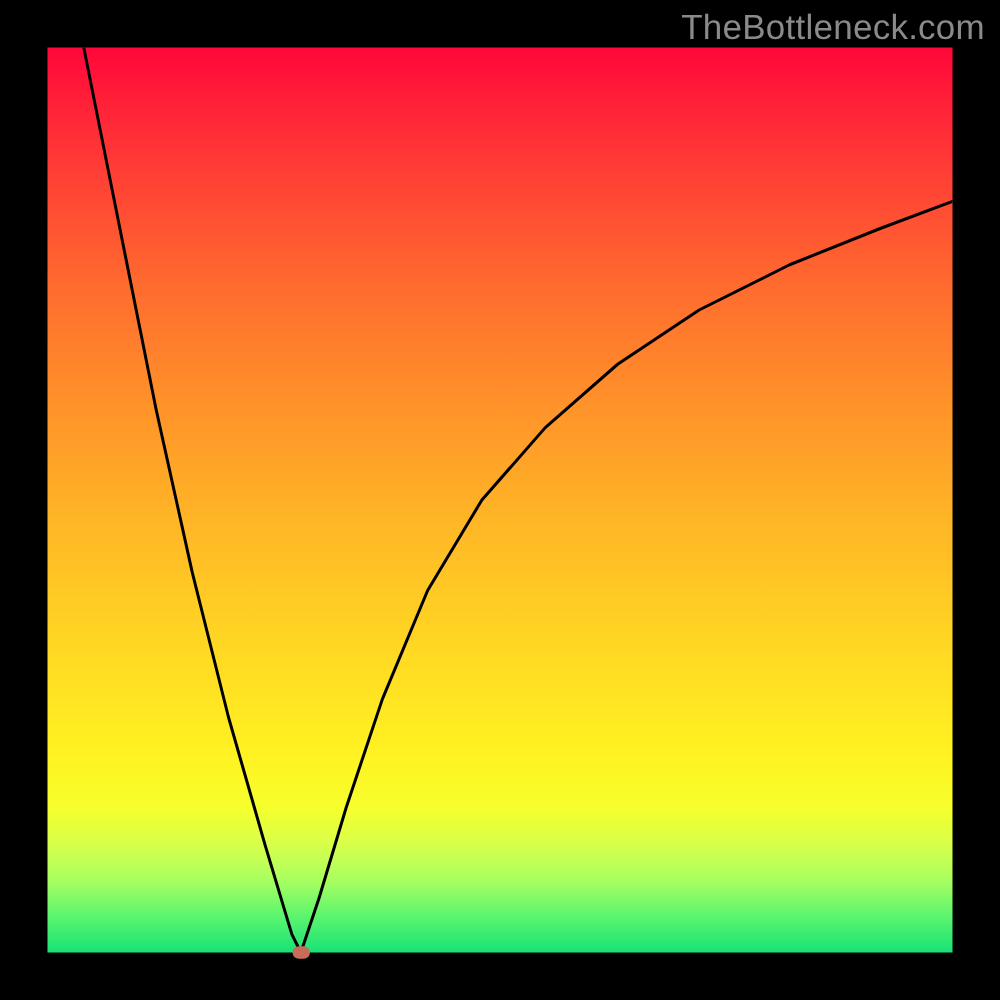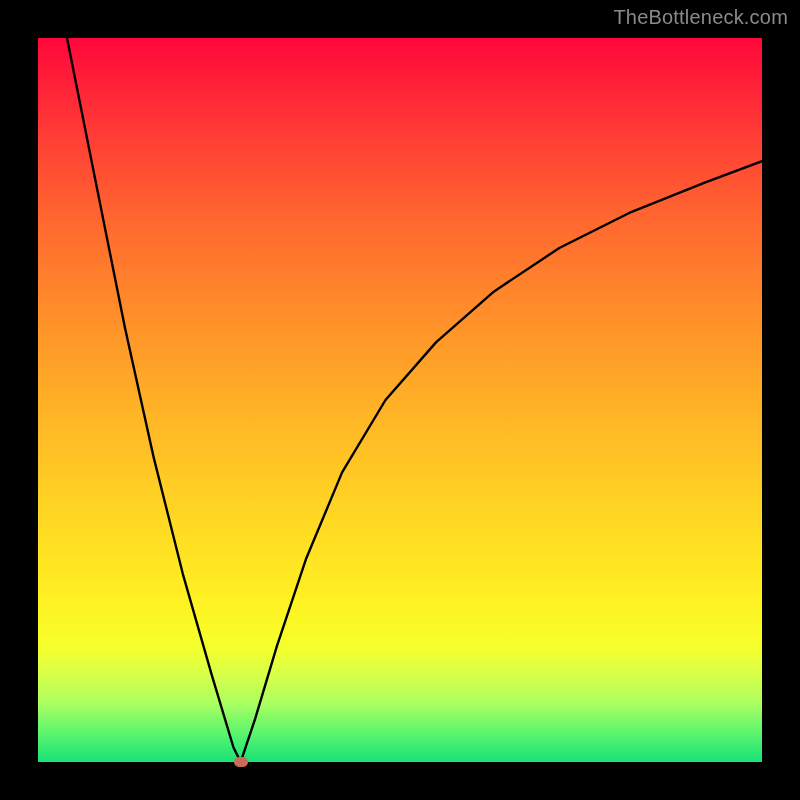--- a/index.html
+++ b/index.html
@@ -70,21 +70,21 @@
     height: 10px;
     border-radius: 5px;
     background: #c96b59;
     transform: translate(-50%, -50%);
   }
   .watermark {
     position: absolute;
     top: 6px;
     right: 12px;
     color: #8a8a8a;
-    font-size: 20px;
+    font-size: 28px;
     font-weight: 500;
     letter-spacing: 0.2px;
     user-select: none;
   }
 </style>
 </head>
 <body>
 
 <div class="frame">
   <div class="watermark">TheBottleneck.com</div>

